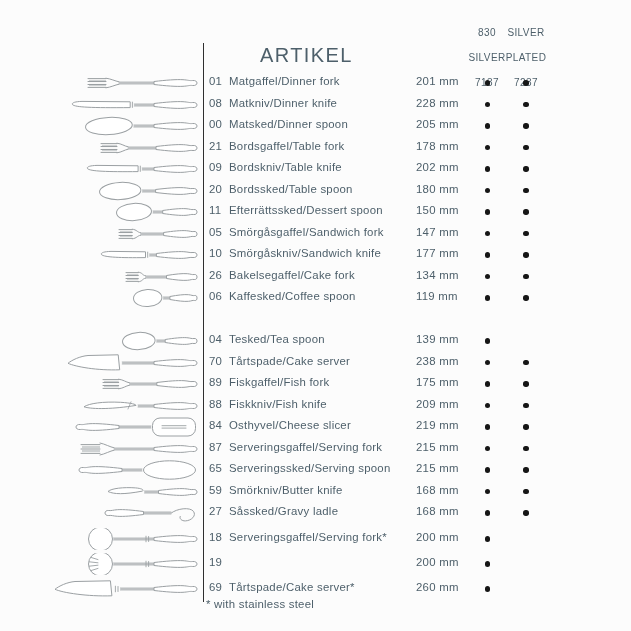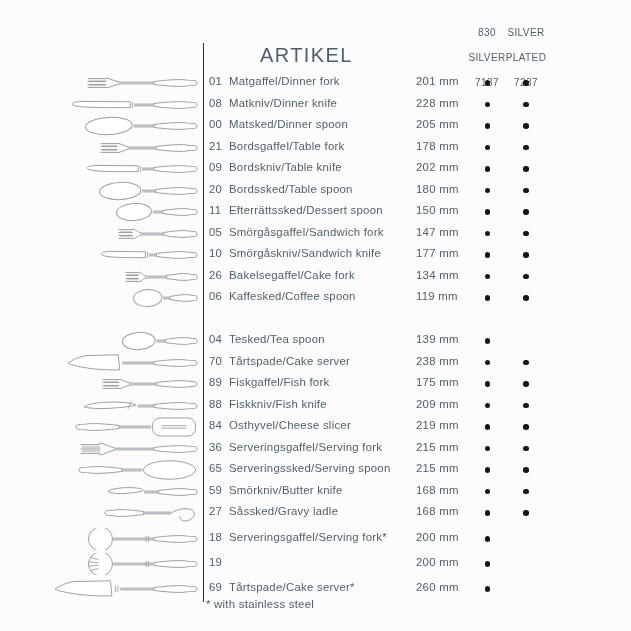--- a/index.html
+++ b/index.html
@@ -295,21 +295,21 @@
       <div class="row" style="top: 437.5px;">
     <span class="ill" style="left: 78px;"><svg width="120" height="22" viewBox="0 0 120 22">
             <path d="M4,9 L22,9" stroke="#cfd2d3" stroke-width="2.2" fill="none"></path>
             <path d="M4,13 L22,13" stroke="#cfd2d3" stroke-width="2.2" fill="none"></path>
             <path d="M3,6.6 L22,6.6 M3,11 L22,11 M3,15.4 L22,15.4" fill="none" stroke="#9ba0a3" stroke-width="1" stroke-linecap="round" stroke-linejoin="round"></path>
             <path d="M22,5 C27,6 32,9 36,9.8 M22,17 C27,16 32,13 36,12.2" fill="none" stroke="#9ba0a3" stroke-width="1" stroke-linecap="round" stroke-linejoin="round"></path>
             <path d="M36,11 L76,11" stroke="#cfd2d3" stroke-width="2.2" fill="none"></path>
             <path d="M36,10 L76,10 M36,12 L76,12" fill="none" stroke="#9ba0a3" stroke-width="0.7" stroke-linecap="round" stroke-linejoin="round"></path>
             <path d="M76,9.5 C88.3,8.1 98,7.3 105,7.7 C110.3,8 111.2,8.9 114.7,8.5 C117.4,8.2 119,9.5 119,11 C119,12.5 117.4,13.8 114.7,13.5 C111.2,13.1 110.3,14 105,14.3 C98,14.7 88.3,13.9 76,12.5 Z" fill="#fff" stroke="#9ba0a3" stroke-width="1" stroke-linejoin="round"></path>
           </svg></span>
-    <span class="num">36</span>
+    <span class="num">87</span>
     <span class="nm">Serveringsgaffel/Serving fork</span>
     <span class="len">215 mm</span>
     <span class="dot d1"></span>
     <span class="dot d2"></span>
   </div>
       <div class="row" style="top: 459px;">
     <span class="ill" style="left: 78px;"><svg width="120" height="22" viewBox="0 0 120 22">
             <g transform="translate(120,0) scale(-1,1)">
               <ellipse cx="28.5" cy="11" rx="26" ry="9.2" fill="#fff" stroke="#9ba0a3"></ellipse>
               <path d="M56,11 L76,11" stroke="#cfd2d3" stroke-width="2.2" fill="none"></path>

